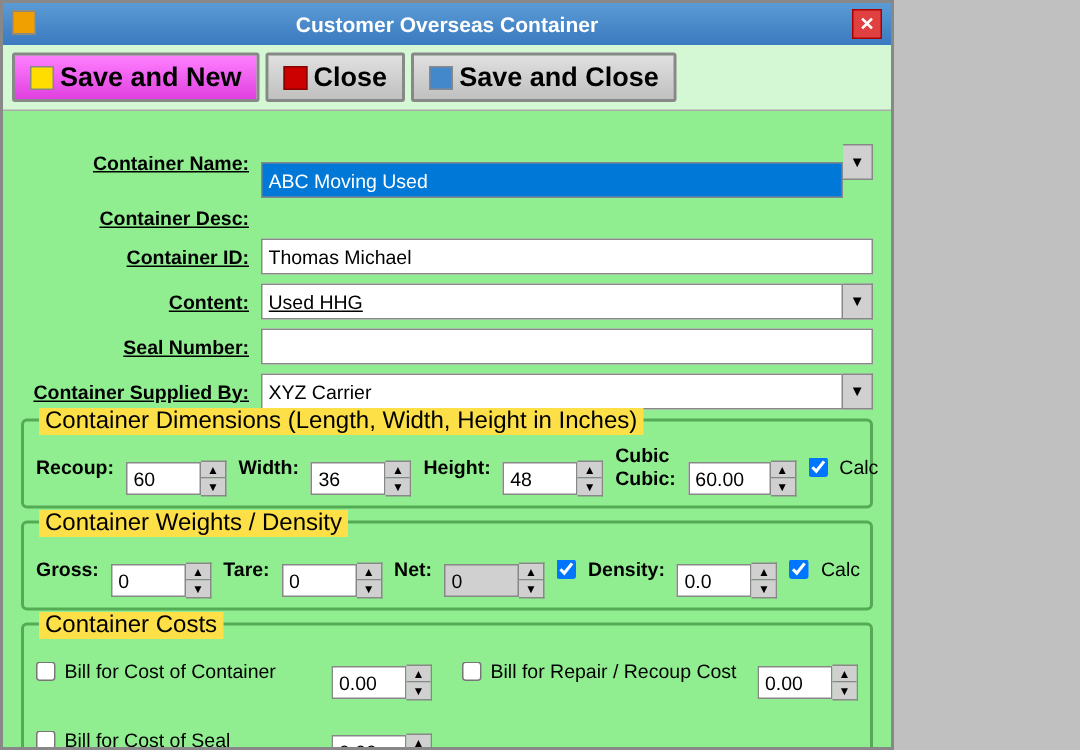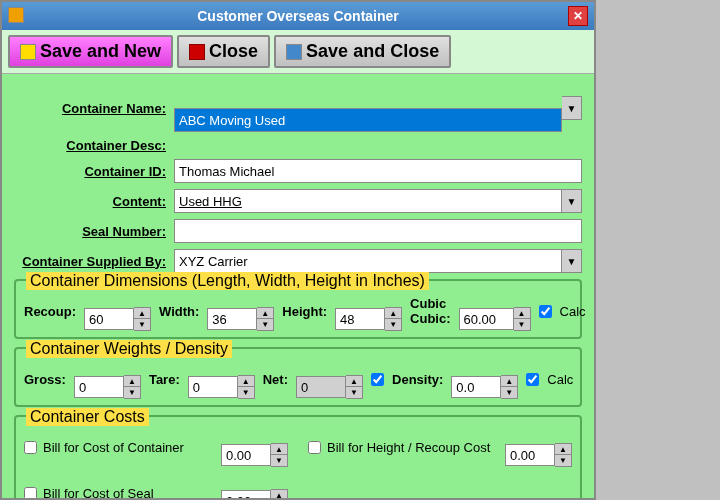--- a/index.html
+++ b/index.html
@@ -336,21 +336,21 @@
               <input class="cost-input" type="text" value="0.00" style="">
               <div class="spin-arrows">
                 <div class="spin-up">▲</div>
                 <div class="spin-down">▼</div>
               </div>
             </div>
           </div>
         </div>
         <div class="cost-row">
           <input type="checkbox" style="">
-          <span>Bill for Height / Recoup Cost</span>
+          <span>Bill for Repair / Recoup Cost</span>
           <div class="cost-input-wrap">
             <div class="spin-input">
               <input class="cost-input" type="text" value="0.00" style="">
               <div class="spin-arrows">
                 <div class="spin-up">▲</div>
                 <div class="spin-down">▼</div>
               </div>
             </div>
           </div>
         </div>

